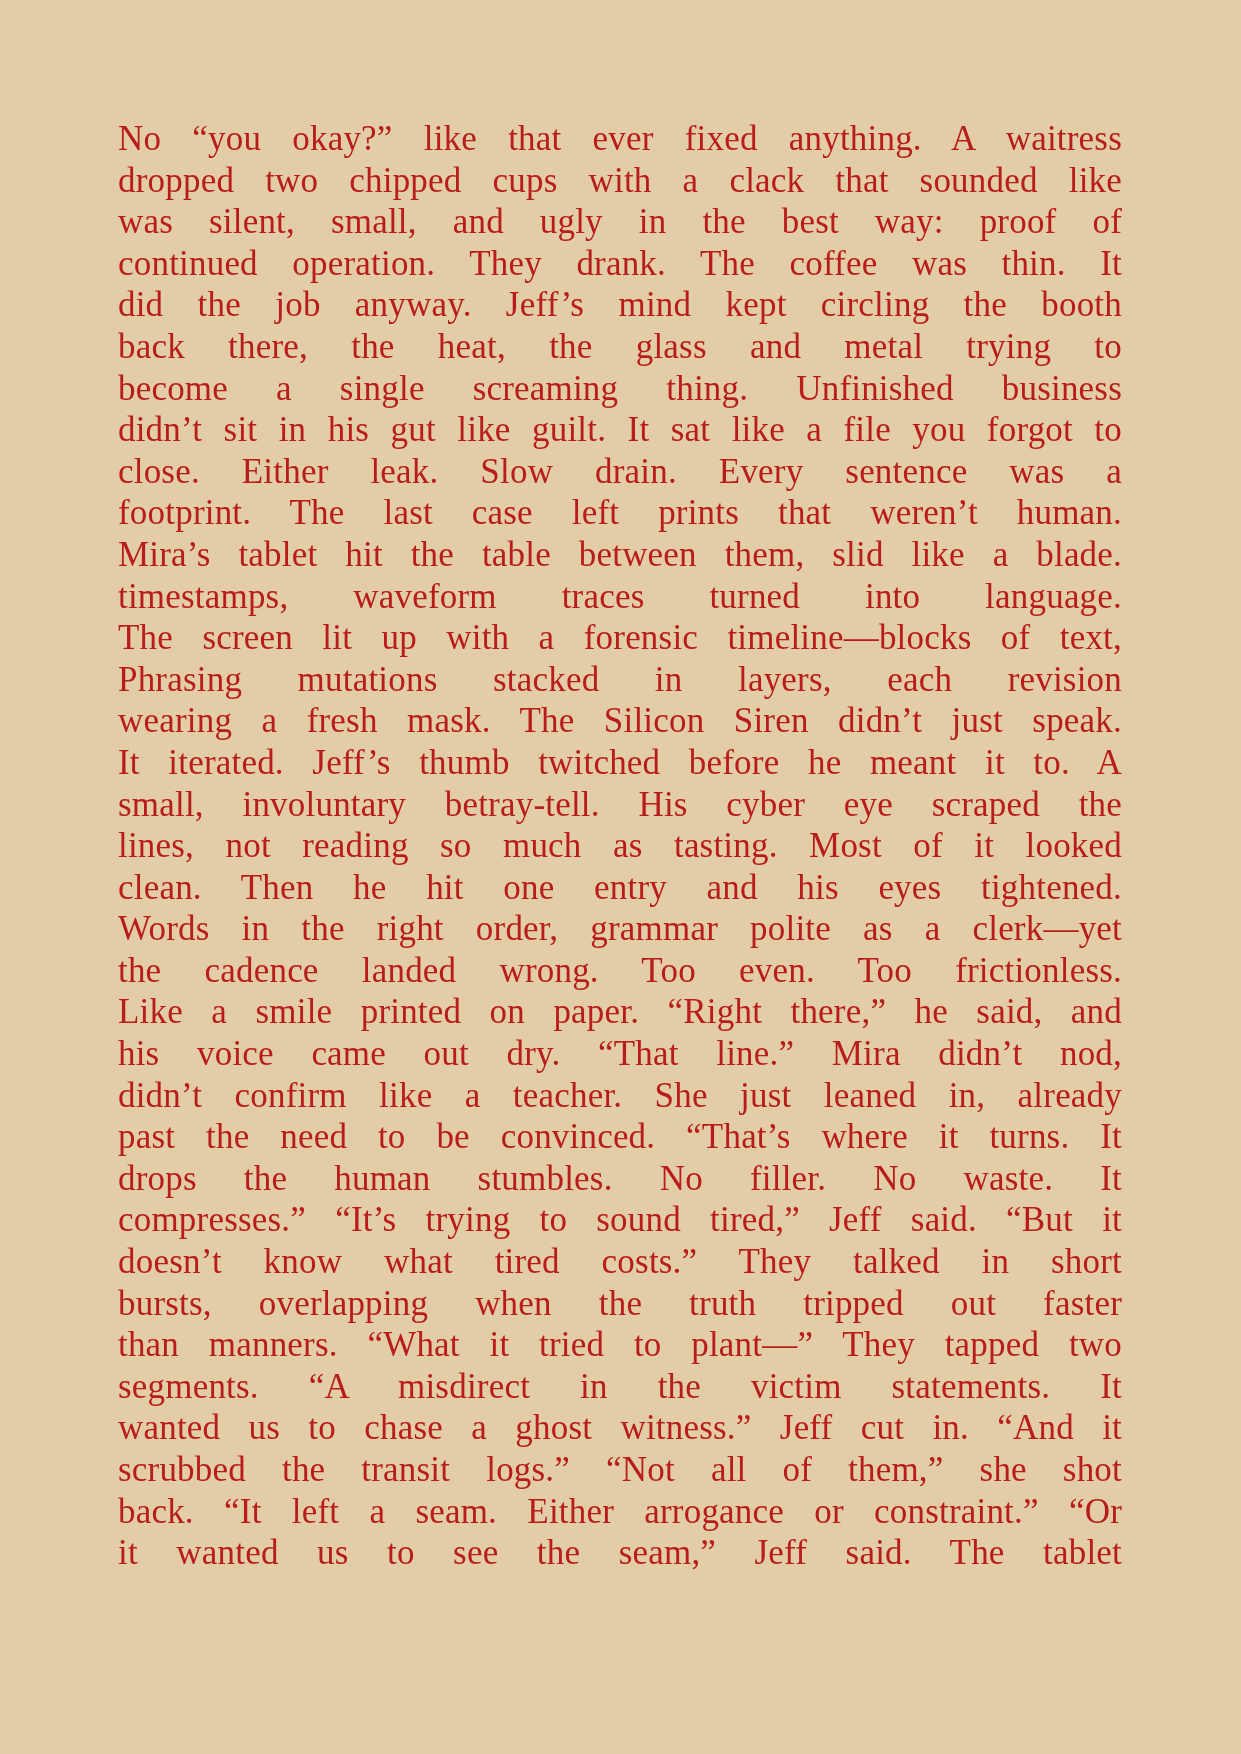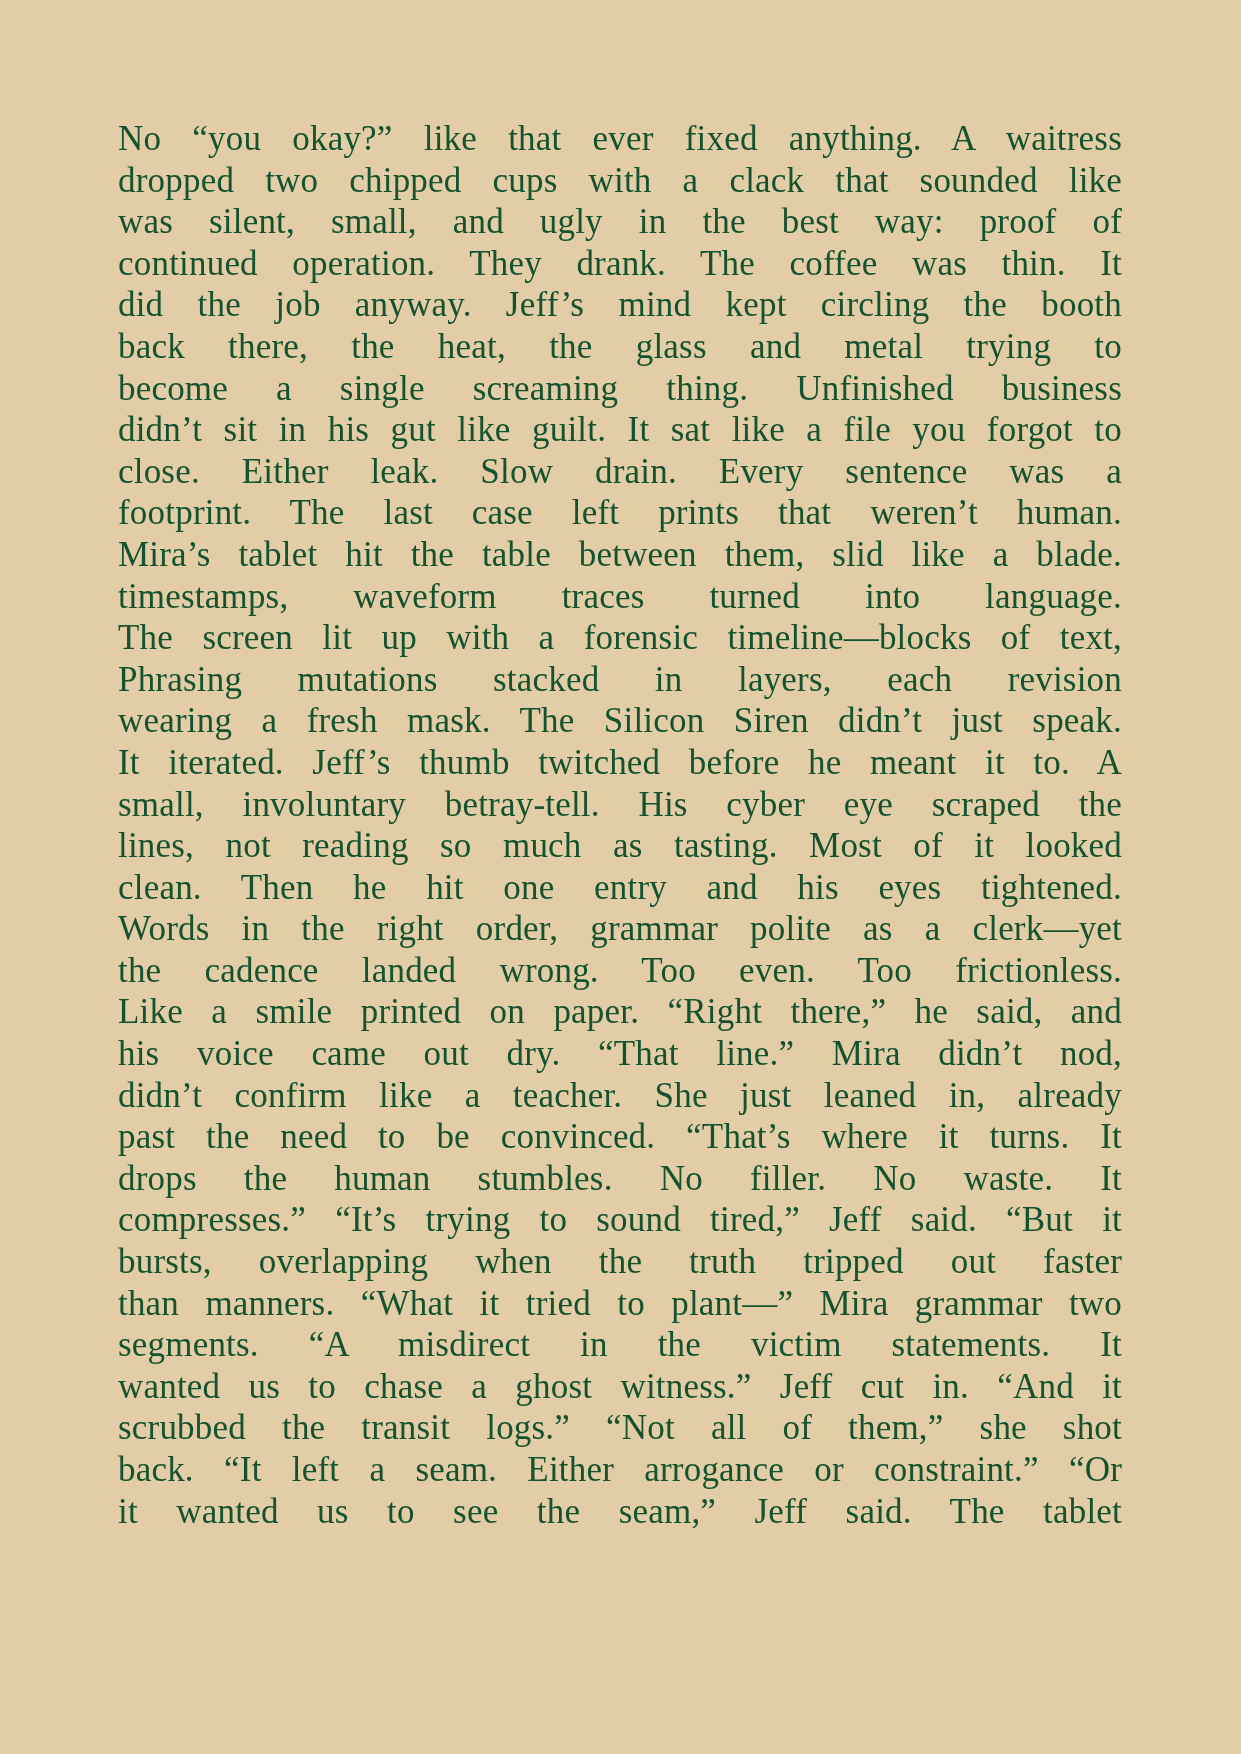--- a/index.html
+++ b/index.html
@@ -19,21 +19,21 @@
     top: 118px;
     width: 1004px;
   }
   .line {
     display: block;
     width: 1004px;
     height: 41.6px;
     line-height: 41.6px;
     font-family: "Liberation Serif", "DejaVu Serif", serif;
     font-size: 35px;
-    color: #14532d;
+    color: #b91c1c;
     text-align: justify;
     text-align-last: justify;
     white-space: nowrap;
     overflow: visible;
     letter-spacing: 0.2px;
   }
 </style>
 </head>
 <body>
 
@@ -59,21 +59,22 @@
     <span class="line" style="text-align-last: justify; display: block; width: 1004px;">lines, not reading so much as tasting. Most of it looked</span>
     <span class="line" style="text-align-last: justify; display: block; width: 1004px;">clean. Then he hit one entry and his eyes tightened.</span>
     <span class="line" style="text-align-last: justify; display: block; width: 1004px;">Words in the right order, grammar polite as a clerk—yet</span>
     <span class="line" style="text-align-last: justify; display: block; width: 1004px;">the cadence landed wrong. Too even. Too frictionless.</span>
     <span class="line" style="text-align-last: justify; display: block; width: 1004px;">Like a smile printed on paper. “Right there,” he said, and</span>
     <span class="line" style="text-align-last: justify; display: block; width: 1004px;">his voice came out dry. “That line.” Mira didn’t nod,</span>
     <span class="line" style="text-align-last: justify; display: block; width: 1004px;">didn’t confirm like a teacher. She just leaned in, already</span>
     <span class="line" style="text-align-last: justify; display: block; width: 1004px;">past the need to be convinced. “That’s where it turns. It</span>
     <span class="line" style="text-align-last: justify; display: block; width: 1004px;">drops the human stumbles. No filler. No waste. It</span>
     <span class="line" style="text-align-last: justify; display: block; width: 1004px;">compresses.” “It’s trying to sound tired,” Jeff said. “But it</span>
+    <span class="line" style="text-align-last: justify; display: block; width: 1004px;">doesn’t know what tired costs.” They talked in short</span>
     <span class="line" style="text-align-last: justify; display: block; width: 1004px;">bursts, overlapping when the truth tripped out faster</span>
-    <span class="line" style="text-align-last: justify; display: block; width: 1004px;">than manners. “What it tried to plant—” Mira grammar two</span>
+    <span class="line" style="text-align-last: justify; display: block; width: 1004px;">than manners. “What it tried to plant—” They tapped two</span>
     <span class="line" style="text-align-last: justify; display: block; width: 1004px;">segments. “A misdirect in the victim statements. It</span>
     <span class="line" style="text-align-last: justify; display: block; width: 1004px;">wanted us to chase a ghost witness.” Jeff cut in. “And it</span>
     <span class="line" style="text-align-last: justify; display: block; width: 1004px;">scrubbed the transit logs.” “Not all of them,” she shot</span>
     <span class="line" style="text-align-last: justify; display: block; width: 1004px;">back. “It left a seam. Either arrogance or constraint.” “Or</span>
     <span class="line" style="text-align-last: justify; display: block; width: 1004px;">it wanted us to see the seam,” Jeff said. The tablet</span>
   </div>
 </div>
 
 </body></html>

